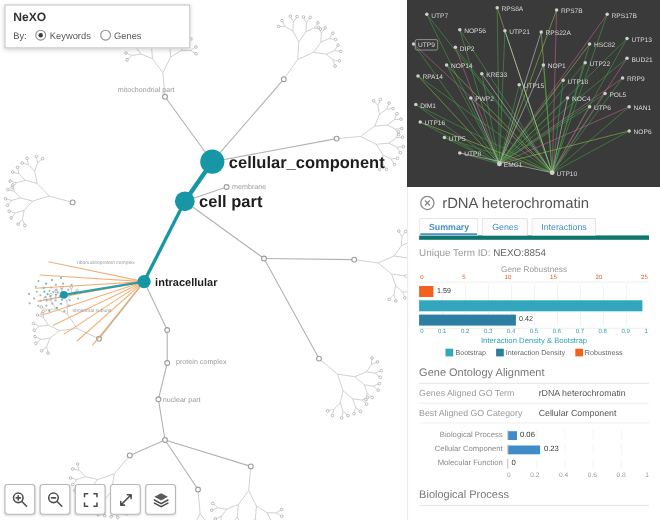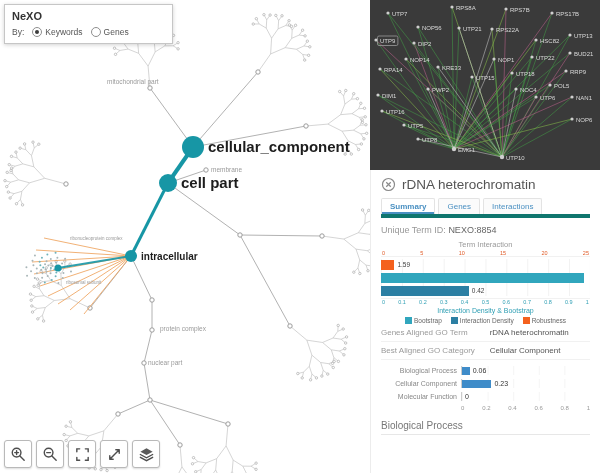--- a/index.html
+++ b/index.html
@@ -850,21 +850,21 @@
         <span class="tab">Genes</span>
         <span class="tab">Interactions</span>
       </div>
 
     <div class="uid">
       <span>Unique Term ID:</span>
       <span class="uid-val">NEXO:8854</span>
     </div>
 
     <div class="term-chart">
-      <div class="tc-title">Term Interaction</div>
+      <div class="tc-title">Gene Robustness</div>
       <div class="tc-topticks" id="tc-topticks">
           <span>0</span>
           <span>5</span>
           <span>10</span>
           <span>15</span>
           <span>20</span>
           <span>25</span>
         </div>
       <div class="tc-bars" id="tc-bars">
           <div class="bar-row">
@@ -893,20 +893,21 @@
           <span>1</span>
         </div>
       <div class="tc-caption">Interaction Density &amp; Bootstrap</div>
       <div class="tc-legend" id="tc-legend">
           <span><span class="lg-sq" style="background: rgb(49, 166, 189);"></span>Bootstrap</span>
           <span><span class="lg-sq" style="background: rgb(44, 127, 163);"></span>Interaction Density</span>
           <span><span class="lg-sq" style="background: rgb(244, 97, 30);"></span>Robustness</span>
         </div>
     </div>
 
+    <div class="go-head">Gene Ontology Alignment</div>
     <div id="go-rows">
         <div class="go-row">
           <span class="gl">Genes Aligned GO Term</span>
           <span class="gv">rDNA heterochromatin</span>
         </div>
         <div class="go-row">
           <span class="gl">Best Aligned GO Category</span>
           <span class="gv">Cellular Component</span>
         </div>
       </div>

